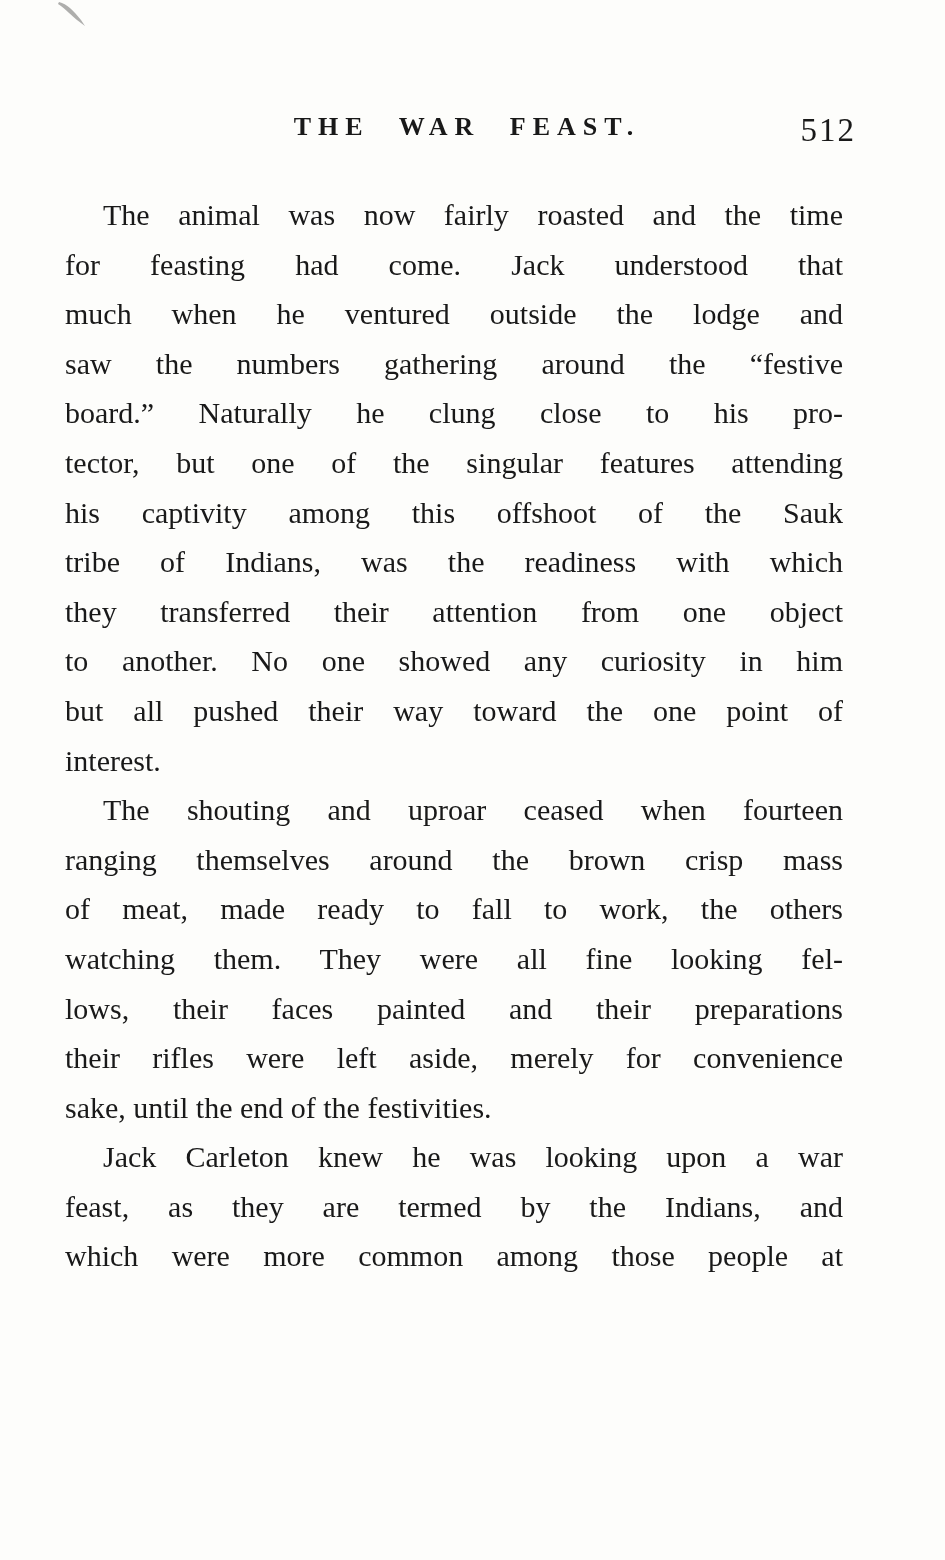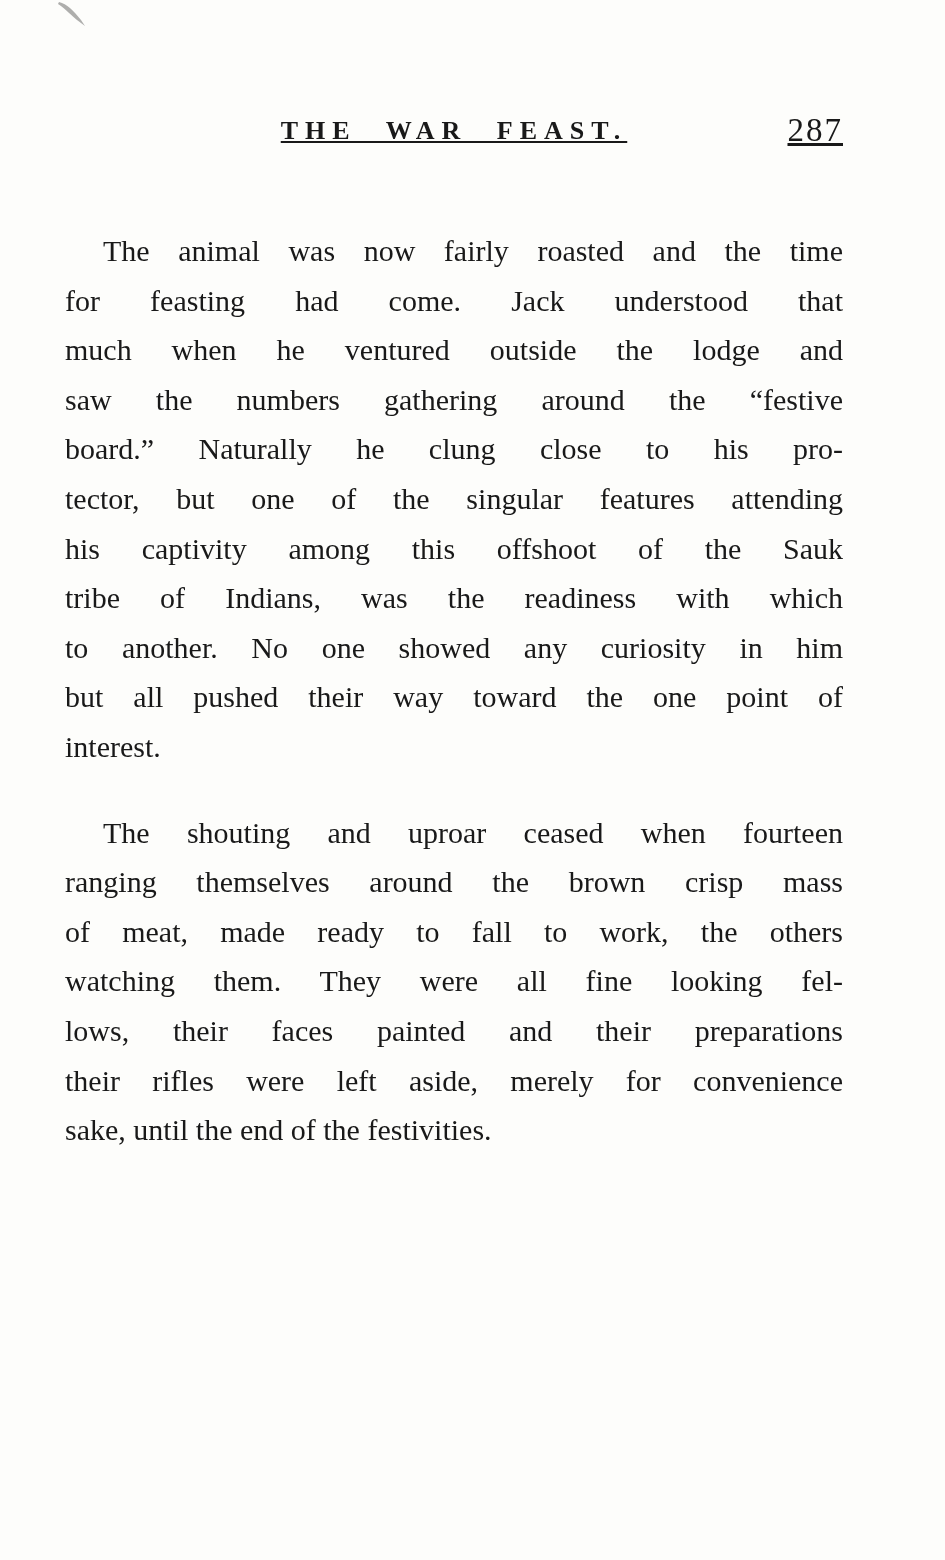--- a/index.html
+++ b/index.html
@@ -20,25 +20,24 @@
     position: absolute;
     top: 0px;
     left: 55px;
     width: 40px;
     height: 28px;
   }
 
   .page-header {
     position: absolute;
     top: 112px;
-    left: 65px;
+    left: 78px;
     width: 778px;
     display: flex;
-    align-items: center;
-    text-decoration: underline;
+    align-items: flex-start;
   }
   .header-title {
     flex: 1;
     text-align: center;
     font-size: 26px;
     letter-spacing: 7px;
     word-spacing: 16px;
     font-weight: 600;
     padding-left: 110px; 
   }
@@ -62,54 +61,59 @@
   .line {
     height: 49.6px;
     line-height: 49.6px;
     text-align: justify;
     text-align-last: justify;
     white-space: nowrap;
     overflow: visible;
   }
   .line.first {
     padding-left: 38px;
-    margin-top: 36px;
   }
   .line.lastleft {
     text-align-last: left;
   }
 </style>
 </head>
 <body>
 
 <svg class="scan-mark" viewBox="0 0 40 28" aria-hidden="true">
   <path d="M4 2 C 12 4, 18 10, 26 20 L 30 26 L 22 20 C 14 13, 8 7, 3 4 Z" fill="#9a9a98" opacity="0.8"></path>
 </svg>
 
 <div class="page-header">
   <div class="header-title">THE WAR FEAST.</div>
-  <div class="page-number">287</div>
+  <div class="page-number">512</div>
 </div>
 
 <div class="page-body">
     <div class="para">
       <div class="line first">The animal was now fairly roasted and the time</div>
       <div class="line">for feasting had come.  Jack understood that</div>
       <div class="line">much when he ventured outside the lodge and</div>
       <div class="line">saw the numbers gathering around the “festive</div>
       <div class="line">board.”  Naturally he clung close to his pro-</div>
       <div class="line">tector, but one of the singular features attending</div>
       <div class="line">his captivity among this offshoot of the Sauk</div>
       <div class="line">tribe of Indians, was the readiness with which</div>
+      <div class="line">they transferred their attention from one object</div>
       <div class="line">to another.  No one showed any curiosity in him</div>
       <div class="line">but all pushed their way toward the one point of</div>
       <div class="line lastleft">interest.</div>
     </div>
     <div class="para">
       <div class="line first">The shouting and uproar ceased when fourteen</div>
       <div class="line">ranging themselves around the brown crisp mass</div>
       <div class="line">of meat, made ready to fall to work, the others</div>
       <div class="line">watching them.  They were all fine looking fel-</div>
       <div class="line">lows, their faces painted and their preparations</div>
       <div class="line">their rifles were left aside, merely for convenience</div>
       <div class="line lastleft">sake, until the end of the festivities.</div>
     </div>
+    <div class="para">
+      <div class="line first">Jack Carleton knew he was looking upon a war</div>
+      <div class="line">feast, as they are termed by the Indians, and</div>
+      <div class="line">which were more common among those people at</div>
+    </div>
   </div>
 
 </body></html>

